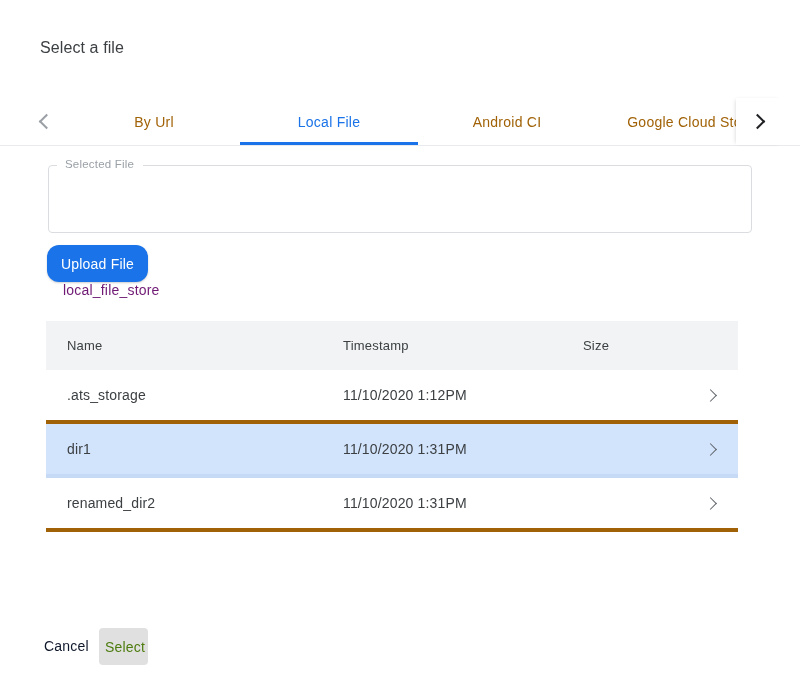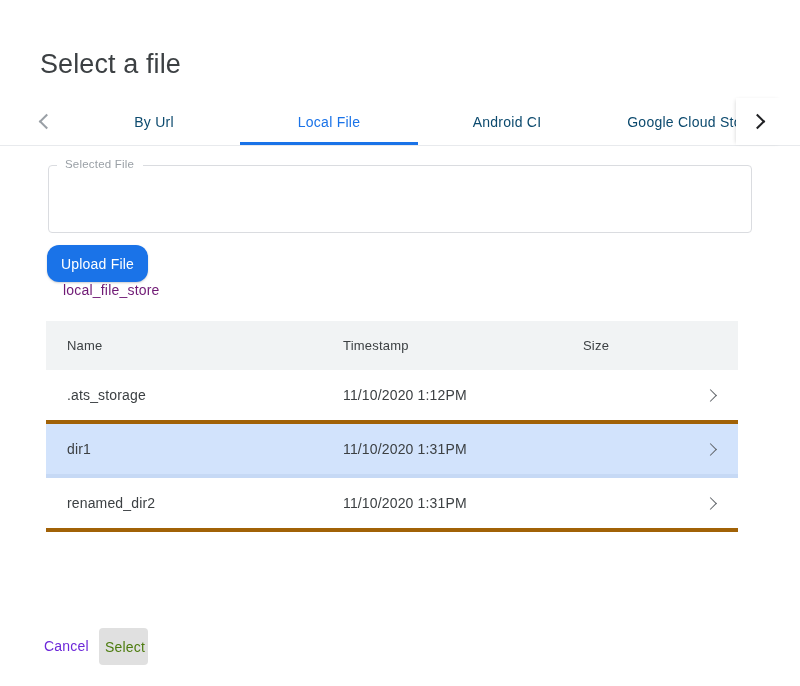--- a/index.html
+++ b/index.html
@@ -24,22 +24,22 @@
     background: #ffffff;
     border-radius: 8px;
     box-sizing: border-box;
     overflow: hidden;
   }
 
   
   .dialog-title {
     position: absolute;
     left: 40px;
-    top: 50px;
-    font-size: 27px;
+    top: 34px;
+    font-size: 16px;
     color: #3c4043;
     letter-spacing: 0.1px;
     line-height: 28px;
     white-space: nowrap;
   }
 
   
   .tabbar {
     position: absolute;
     left: 0;
@@ -95,21 +95,21 @@
     height: 47px;
     display: flex;
     align-items: stretch;
   }
   .tab {
     flex: 0 0 auto;
     display: flex;
     align-items: center;
     justify-content: center;
     font-size: 14px;
-    color: #0c4a6e;
+    color: #a16207;
     letter-spacing: 0.25px;
     cursor: pointer;
     position: relative;
     white-space: nowrap;
     padding: 0 10px;
   }
   .tab.t0 { width: 152px; }
   .tab.t1 { width: 158px; }
   .tab.t2 { width: 158px; }
   .tab.t3 { width: 186px; }
@@ -257,21 +257,21 @@
 
   
   .cancel-btn {
     position: absolute;
     left: 33px;
     top: 628px;
     height: 36px;
     padding: 0 11px;
     background: transparent;
     border: none;
-    color: #6d28d9;
+    color: #0f172a;
     font-family: "Liberation Sans", sans-serif;
     font-size: 14px;
     letter-spacing: 0.2px;
     cursor: pointer;
     border-radius: 4px;
   }
   .select-btn {
     position: absolute;
     left: 99px;
     top: 628px;

